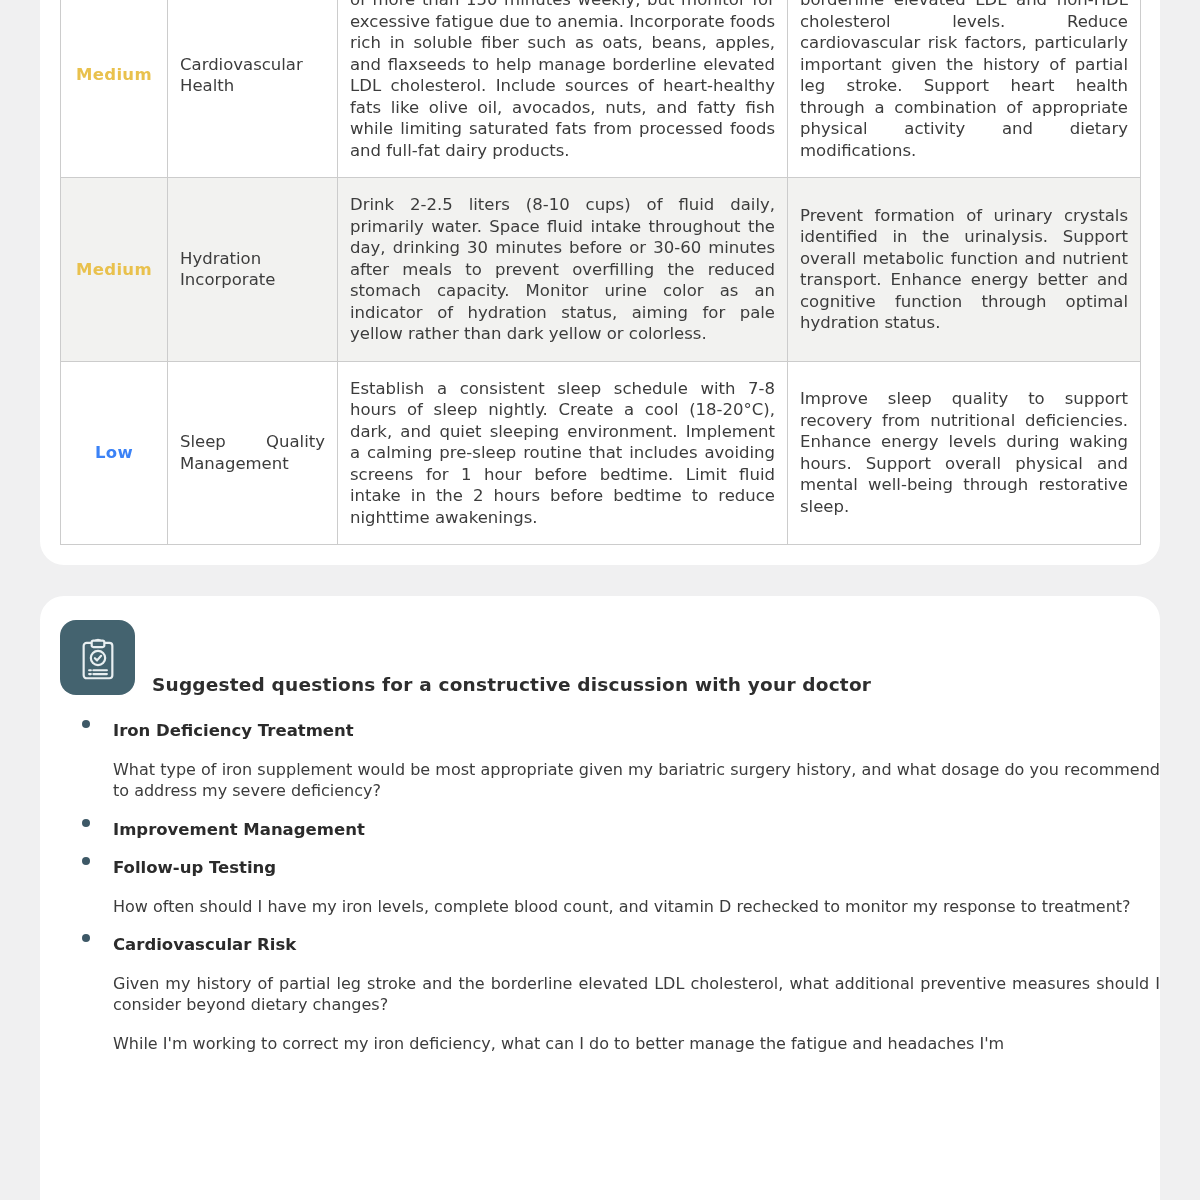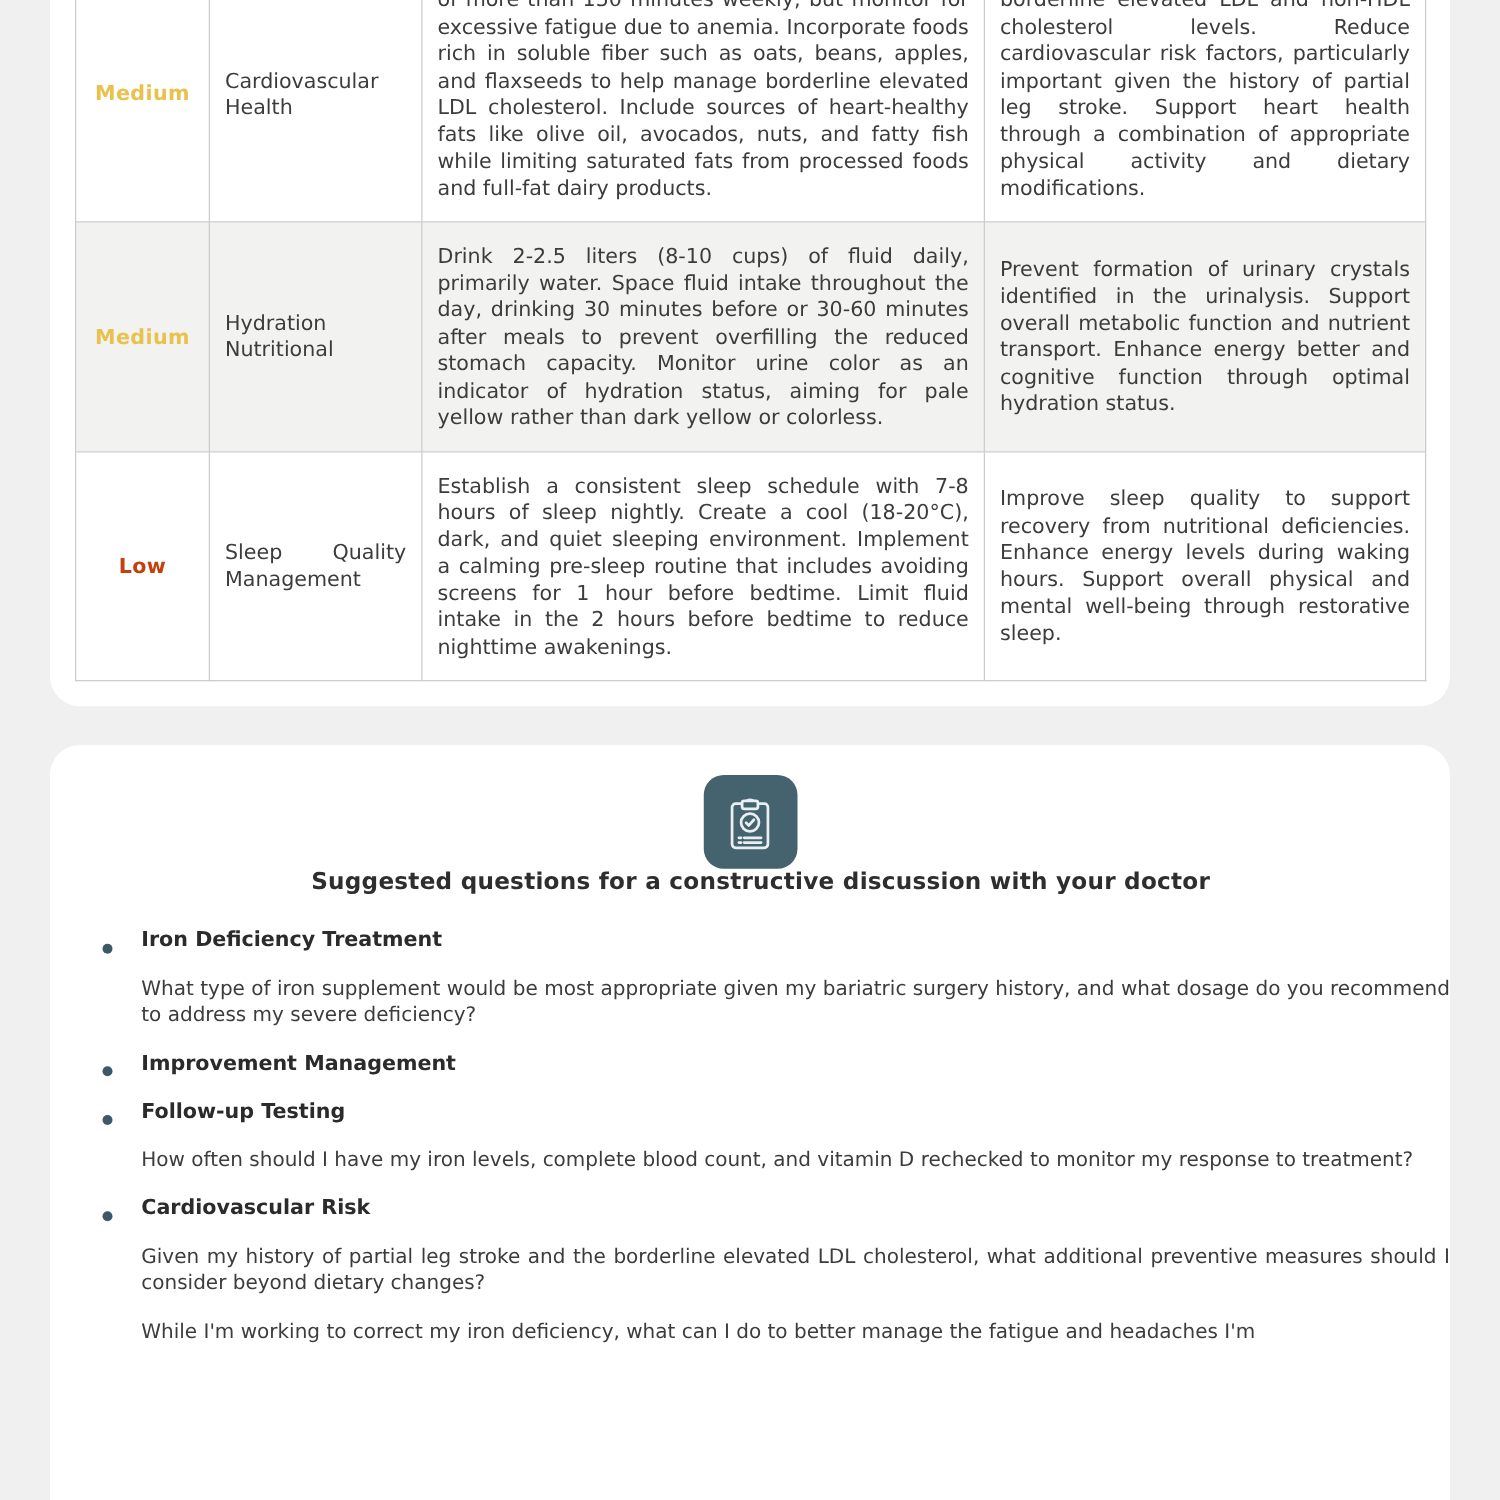--- a/index.html
+++ b/index.html
@@ -46,38 +46,38 @@
     text-justify: inter-word;
     padding-left: 13px;
     padding-right: 13px;
   }
 
   .card.questions-card {
     margin-top: 31px;
     padding: 24px 20px 60px 20px;
     min-height: 700px;
   }
-  .q-header { display: flex; align-items: center; margin: 0; flex-direction: column; }
+  .q-header { display: flex; align-items: flex-end; margin: 0; }
   .q-icon-tile {
     flex: 0 0 auto;
     width: 75px; height: 75px;
     border-radius: 16px;
     background: #44636f;
     display: flex; align-items: center; justify-content: center;
   }
   .q-title {
     margin-left: 17px;
     font-size: 18.5px;
     font-weight: bold;
     color: #2e2e2e;
     letter-spacing: 0.2px;
   }
   .q-item-head {
     display: flex;
-    align-items: flex-end;
+    align-items: flex-start;
     margin: 0 0 17px 0;
   }
   .q-item-head.first { margin-top: 25px; }
   .bullet-dot {
     flex: 0 0 auto;
     width: 8px; height: 8px;
     border-radius: 50%;
     background: #3d5866;
     margin-left: 22px;
   }
@@ -114,27 +114,27 @@
       <tbody>
   <tr>
     <td class="priority-cell" style="color: rgb(233, 193, 77);">Medium</td>
     <td class="category-cell">Cardiovascular Health</td>
     <td class="recommendation-cell">of more than 150 minutes weekly, but monitor for excessive fatigue due to anemia. Incorporate foods rich in soluble fiber such as oats, beans, apples, and flaxseeds to help manage borderline elevated LDL cholesterol. Include sources of heart-healthy fats like olive oil, avocados, nuts, and fatty fish while limiting saturated fats from processed foods and full-fat dairy products.</td>
     <td class="rationale-cell">borderline elevated LDL and non-HDL cholesterol levels. Reduce cardiovascular risk factors, particularly important given the history of partial leg stroke. Support heart health through a combination of appropriate physical activity and dietary modifications.</td>
   </tr>
 
   <tr>
     <td class="priority-cell" style="color: rgb(233, 193, 77);">Medium</td>
-    <td class="category-cell">Hydration Nutritional</td>
+    <td class="category-cell">Hydration Incorporate</td>
     <td class="recommendation-cell">Drink 2-2.5 liters (8-10 cups) of fluid daily, primarily water. Space fluid intake throughout the day, drinking 30 minutes before or 30-60 minutes after meals to prevent overfilling the reduced stomach capacity. Monitor urine color as an indicator of hydration status, aiming for pale yellow rather than dark yellow or colorless.</td>
     <td class="rationale-cell">Prevent formation of urinary crystals identified in the urinalysis. Support overall metabolic function and nutrient transport. Enhance energy better and cognitive function through optimal hydration status.</td>
   </tr>
 
   <tr>
-    <td class="priority-cell" style="color: #c2410c;">Low</td>
+    <td class="priority-cell" style="color: #3b82f6;">Low</td>
     <td class="category-cell">Sleep Quality Management</td>
     <td class="recommendation-cell">Establish a consistent sleep schedule with 7-8 hours of sleep nightly. Create a cool (18-20°C), dark, and quiet sleeping environment. Implement a calming pre-sleep routine that includes avoiding screens for 1 hour before bedtime. Limit fluid intake in the 2 hours before bedtime to reduce nighttime awakenings.</td>
     <td class="rationale-cell">Improve sleep quality to support recovery from nutritional deficiencies. Enhance energy levels during waking hours. Support overall physical and mental well-being through restorative sleep.</td>
   </tr>
 </tbody>
     </table>
   </div>
 
   <div class="card questions-card">
     <div class="q-header">

